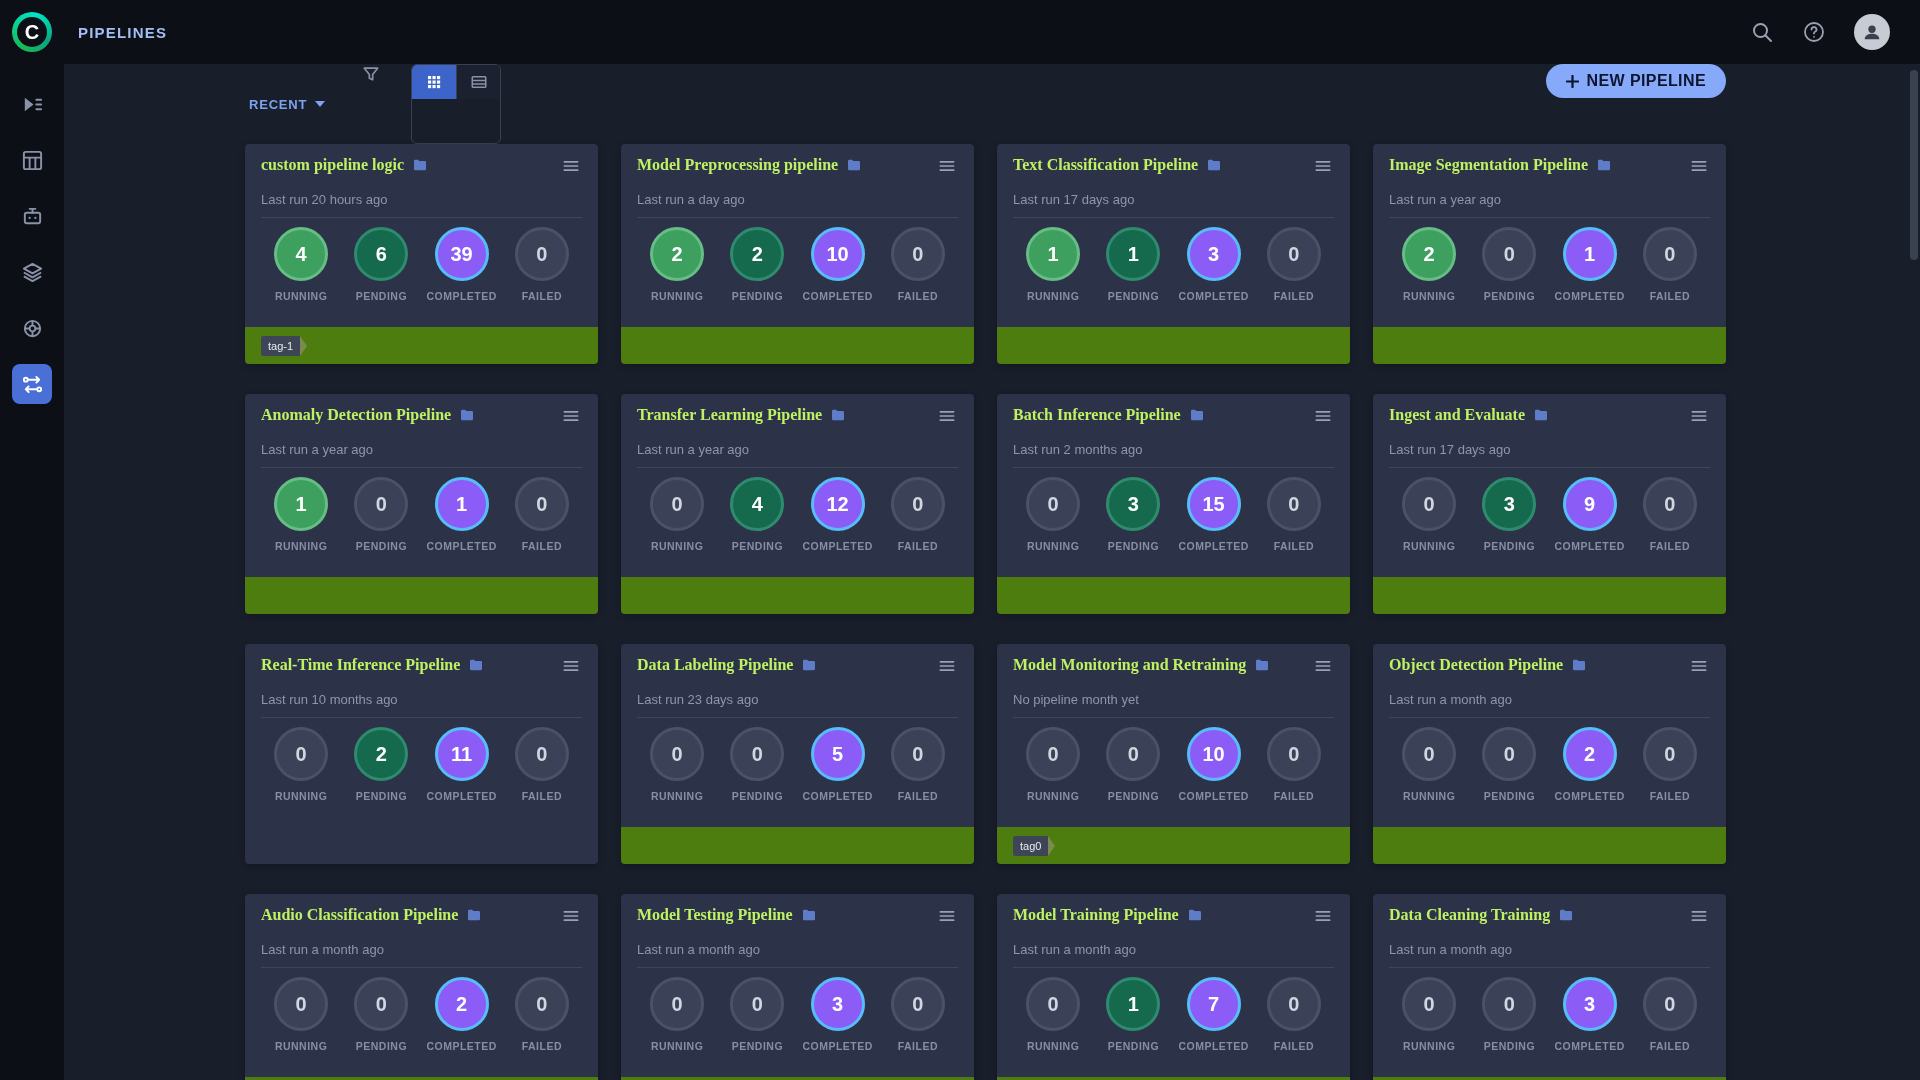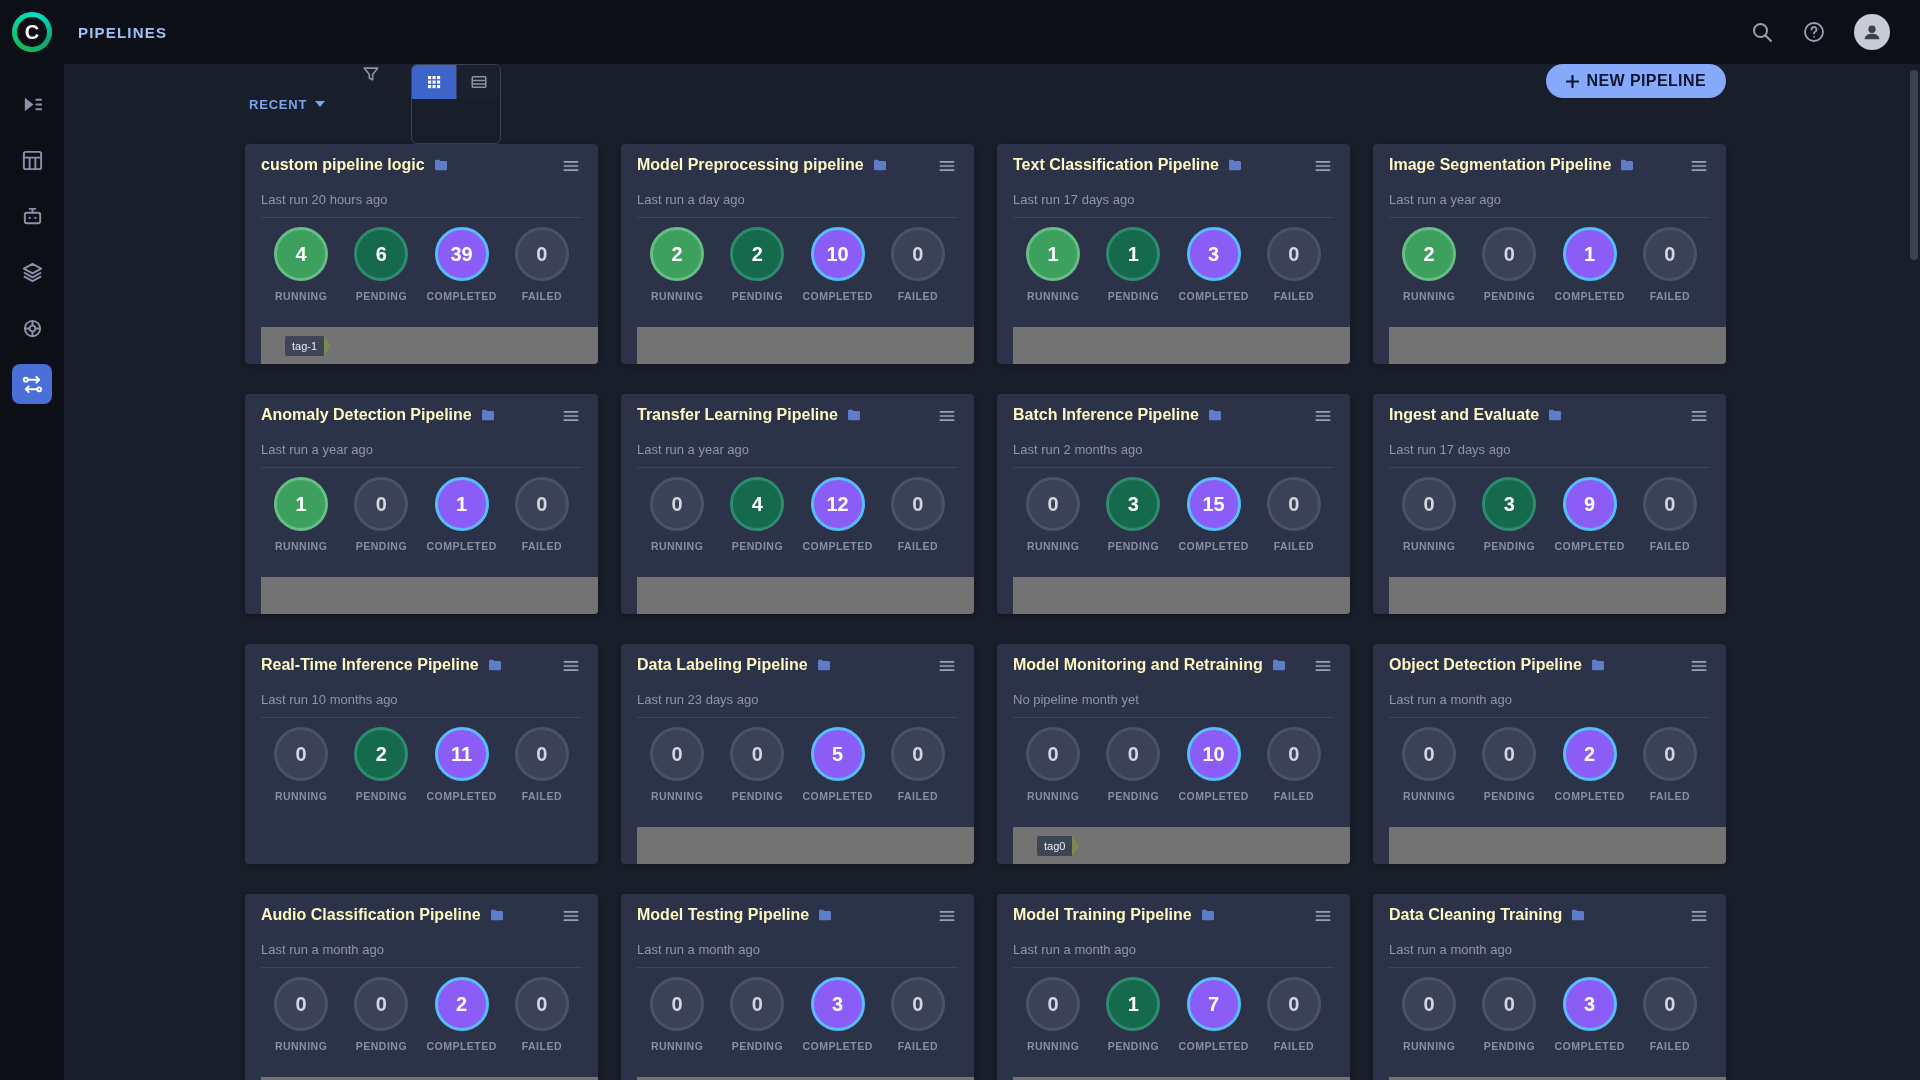--- a/index.html
+++ b/index.html
@@ -54,39 +54,39 @@
     letter-spacing:.4px; border:none; cursor:pointer; }
   .new-pipeline-btn svg { width:13px; height:13px; }
 
   
   .cards-grid { display:grid; grid-template-columns:repeat(4,353px); gap:30px 23px; width:1481px; }
   .card { width:353px; height:220px; background:#2c3248; border-radius:4px; display:flex;
     flex-direction:column; overflow:hidden; box-shadow:0 2px 6px rgba(0,0,0,.25); cursor:pointer; }
   .card-body { flex:1; padding:12px 16px 0; }
   .card-head { display:flex; align-items:flex-start; justify-content:space-between; }
   .card-title-row { display:flex; align-items:center; gap:8px; min-width:0; }
-  .card-title { color:#fef9c3; font-size:16px; font-weight:bold; white-space:nowrap;
-    overflow:hidden; text-overflow:ellipsis; }
+  .card-title { color:#bef264; font-size:16px; font-weight:bold; white-space:nowrap;
+    overflow:hidden; text-overflow:ellipsis;font-family:Liberation Serif, serif; }
   .folder-icon { color:#5e7cc8; width:16px; height:16px; flex:none; }
   .folder-icon svg { width:16px; height:16px; }
   .card-menu { background:none; border:none; color:#9aa1b4; width:22px; height:22px;
     cursor:pointer; padding:0; flex:none; }
   .card-menu svg { width:20px; height:20px; }
   .card-subtitle { margin-top:14px; color:#8f96a8; font-size:13px; }
   .card-divider { margin-top:10px; border-top:1px solid rgba(255,255,255,.09); }
   .stats { display:flex; margin-top:9px; }
   .stat { width:81px; display:flex; flex-direction:column; align-items:center; }
   .circle { width:54px; height:54px; border-radius:50%; display:flex; align-items:center;
     justify-content:center; font-size:20px; font-weight:bold; color:#fff; border:3px solid transparent; }
   .circle.running   { background:#3da05f; border-color:#66bd85; }
   .circle.pending   { background:#156a4e; border-color:#2f8b6d; }
   .circle.completed { background:#8b5cf6; border-color:#56bdf8; }
   .circle.zero      { background:#3b4257; border-color:#4b5268; color:#d2d6e0; }
   .stat-label { margin-top:9px; font-size:10.5px; color:#888fa2; letter-spacing:.5px; font-weight:bold; }
-  .card-footer { height:37px; background:#737373; display:flex; align-items:center; padding:0 24px; gap:8px;margin-left:16px; }
+  .card-footer { height:37px; background:#4d7c0f; display:flex; align-items:center; padding:0 16px; gap:8px; }
   .tag-chip { display:flex; align-items:center; height:20px; }
   .tag-text { background:#3e4556; color:#e8eaf0; font-size:11px; padding:0 7px; height:20px;
     display:flex; align-items:center; border-radius:2px 0 0 2px; }
   .tag-tip { width:0; height:0; border-top:10px solid transparent; border-bottom:10px solid transparent;
     border-left:7px solid #7b8a4e; }
 
   .scrollbar-thumb { position:fixed; right:2px; top:70px; width:8px; height:190px;
     border-radius:4px; background:#3a4150; z-index:30; cursor:pointer; }
 </style>
 </head>

